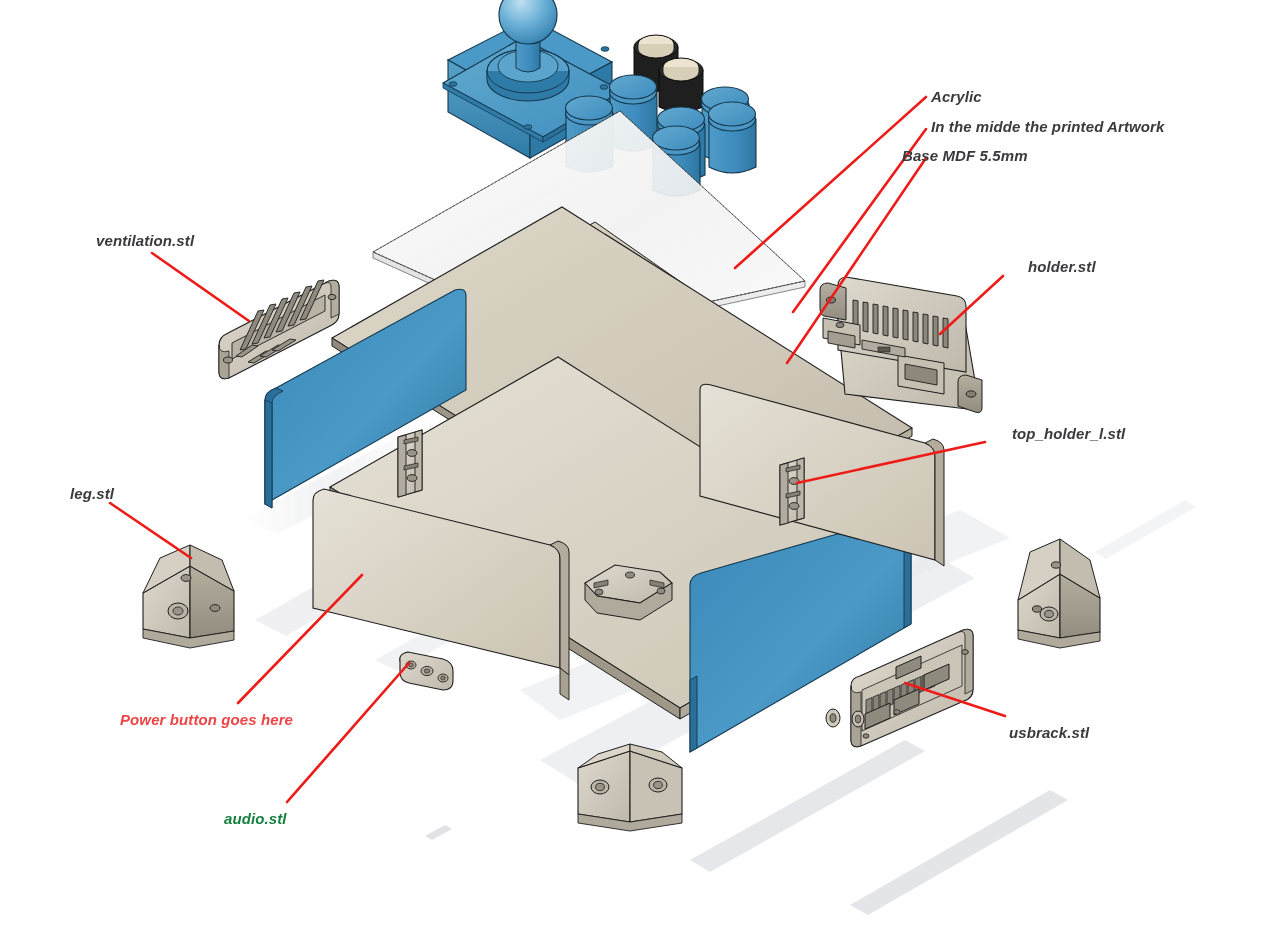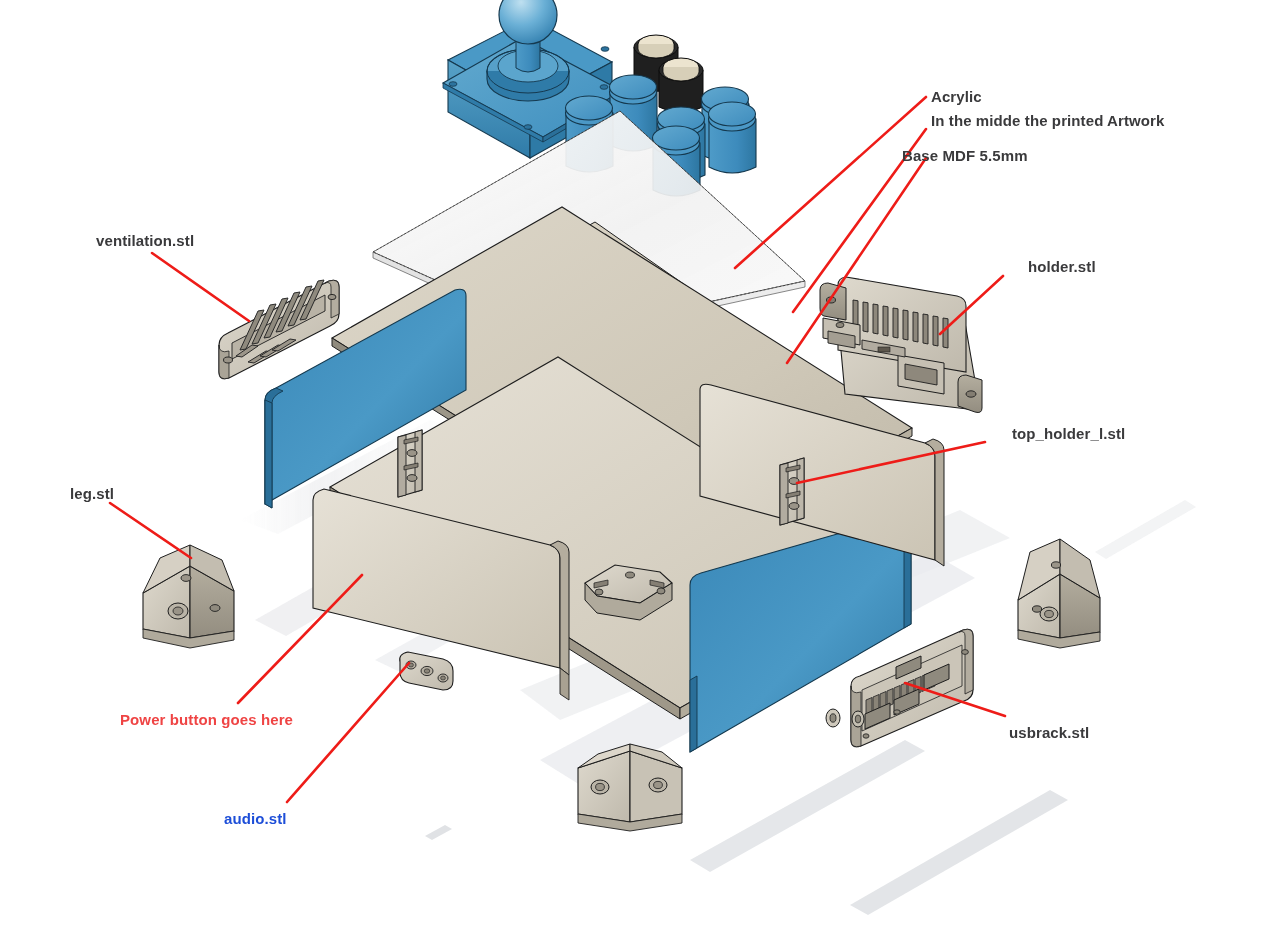--- a/index.html
+++ b/index.html
@@ -1,18 +1,18 @@
 <!DOCTYPE html>
 <html><head>
 <meta charset="utf-8">
 <style>
   html,body{margin:0;padding:0;background:#fff;}
   body{width:1261px;height:928px;overflow:hidden;
        font-family:"Liberation Sans",sans-serif;}
-  #stage{position:relative;width:1063px;height:928px;background:#ffffff;}
+  #stage{position:relative;width:1063px;height:928px;background:#ffffff;font-style:italic;}
   svg.scene{position:absolute;left:0;top:0;width:1261px;height:928px;}
   .lbl{position:absolute;font-family:"Liberation Sans",sans-serif;
        font-size:15px;font-weight:700;color:#3a3a3c;white-space:nowrap;
        letter-spacing:.1px;}
 </style>
 </head>
 <body>
 
 <div id="stage">
 
@@ -393,24 +393,24 @@
         <line x1="985" y1="442" x2="797" y2="483"></line>
         <line x1="110" y1="503" x2="191" y2="558"></line>
         <line x1="238" y1="703" x2="362" y2="575"></line>
         <line x1="287" y1="802" x2="409" y2="663"></line>
         <line x1="1005" y1="716" x2="905" y2="683"></line>
       </g>
 </svg>
 
 <div id="labels">
       <div class="lbl" style="left: 931px; top: 88px; color: rgb(58, 58, 60);">Acrylic</div>
-      <div class="lbl" style="left: 931px; top: 112px; color: rgb(58, 58, 60);">In the midde the  printed Artwork</div>
+      <div class="lbl" style="left: 931px; top: 118px; color: rgb(58, 58, 60);">In the midde the  printed Artwork</div>
       <div class="lbl" style="left: 902px; top: 147px; color: rgb(58, 58, 60);">Base MDF 5.5mm</div>
       <div class="lbl" style="left: 96px; top: 232px; color: rgb(58, 58, 60);">ventilation.stl</div>
       <div class="lbl" style="left: 1007px; top: 258px; color: rgb(58, 58, 60); margin-left: 21px;">holder.stl</div>
       <div class="lbl" style="left: 1012px; top: 425px; color: rgb(58, 58, 60);">top_holder_l.stl</div>
       <div class="lbl" style="left: 70px; top: 485px; color: rgb(58, 58, 60);">leg.stl</div>
       <div class="lbl" style="left: 120px; top: 711px; color: #ef4444;">Power button goes here</div>
-      <div class="lbl" style="left: 224px; top: 810px; color: #1d4ed8;">audio.stl</div>
+      <div class="lbl" style="left: 224px; top: 810px; color: #15803d;">audio.stl</div>
       <div class="lbl" style="left: 1009px; top: 724px; color: rgb(58, 58, 60); text-align: right;">usbrack.stl</div>
     </div>
 
 </div>
 
 </body></html>

